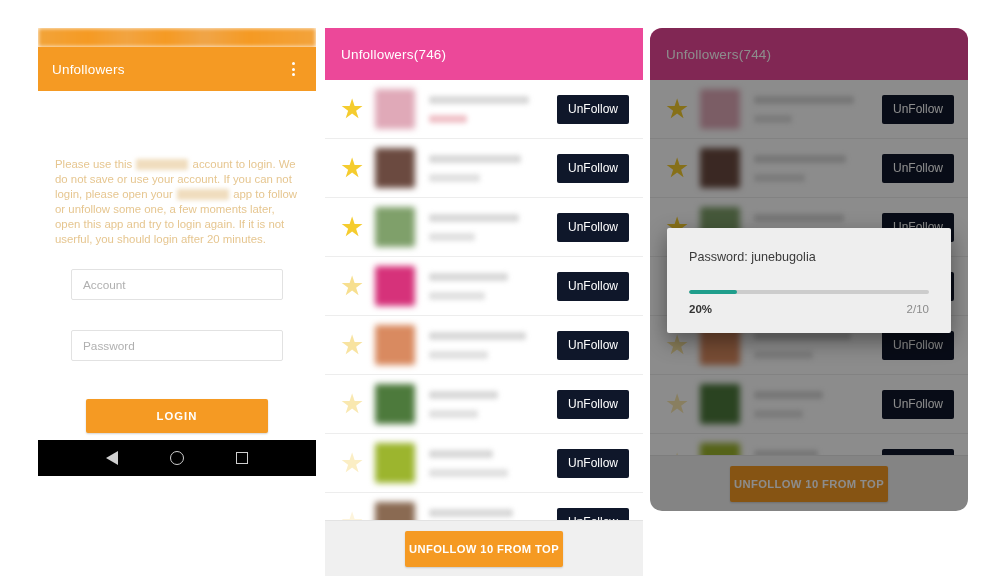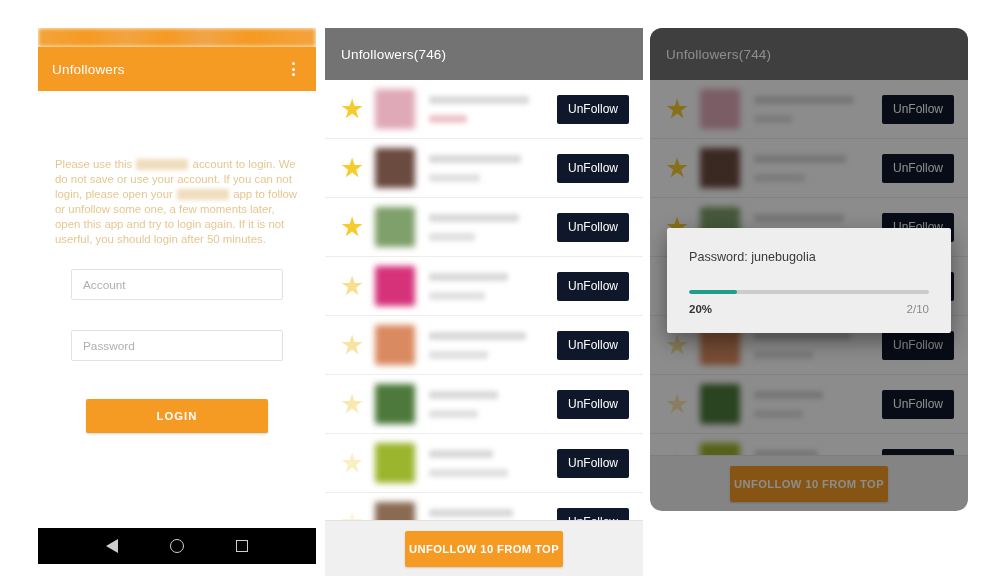--- a/index.html
+++ b/index.html
@@ -26,21 +26,21 @@
     top: 0;
     overflow: hidden;
     background: #ffffff;
   }
 
   
   #panel-login {
     left: 38px;
     top: 28px;
     width: 278px;
-    height: 536px;
+    height: 448px;
     background: #ffffff;
   }
 
   .statusbar-blur {
     position: absolute;
     top: 0; left: 0;
     width: 100%;
     height: 19px;
     background: linear-gradient(90deg,#f2a43a 0%, #f59a23 18%, #f2a441 32%,
                                 #f59a23 46%, #f0a548 60%, #f59a23 76%, #f3a33c 100%);
@@ -189,21 +189,21 @@
 
   
   .list-panel {
     background: #ffffff;
   }
   .list-appbar {
     position: absolute;
     top: 0; left: 0;
     width: 100%;
     height: 52px;
-    background: #737373;
+    background: #ec4899;
     display: flex;
     align-items: center;
     padding: 7px 16px;
   }
   .list-appbar .appbar-title { font-size: 13.5px; }
 
   .list-scroll {
     position: absolute;
     top: 52px; left: 0;
     width: 100%;
@@ -389,21 +389,21 @@
       </span>
     </div>
 
     <div class="login-body">
 
       <p class="login-note">
         <span>Please use this</span>
         <span class="redact">Instagram</span>
         <span>account to login. We do not save or use your account. If you can not login, please open your</span>
         <span class="redact">Instagram</span>
-        <span>app to follow or unfollow some one, a few moments later, open this app and try to login again. If it is not userful, you should login after 50 minutes.</span>
+        <span>app to follow or unfollow some one, a few moments later, open this app and try to login again. If it is not userful, you should login after 20 minutes.</span>
       </p>
 
       <div class="field" id="field-password">
         <input type="password" placeholder="Password" style="">
       </div>
 
       <div class="field" id="field-account">
         <input type="text" placeholder="Account" style="">
       </div>
 

